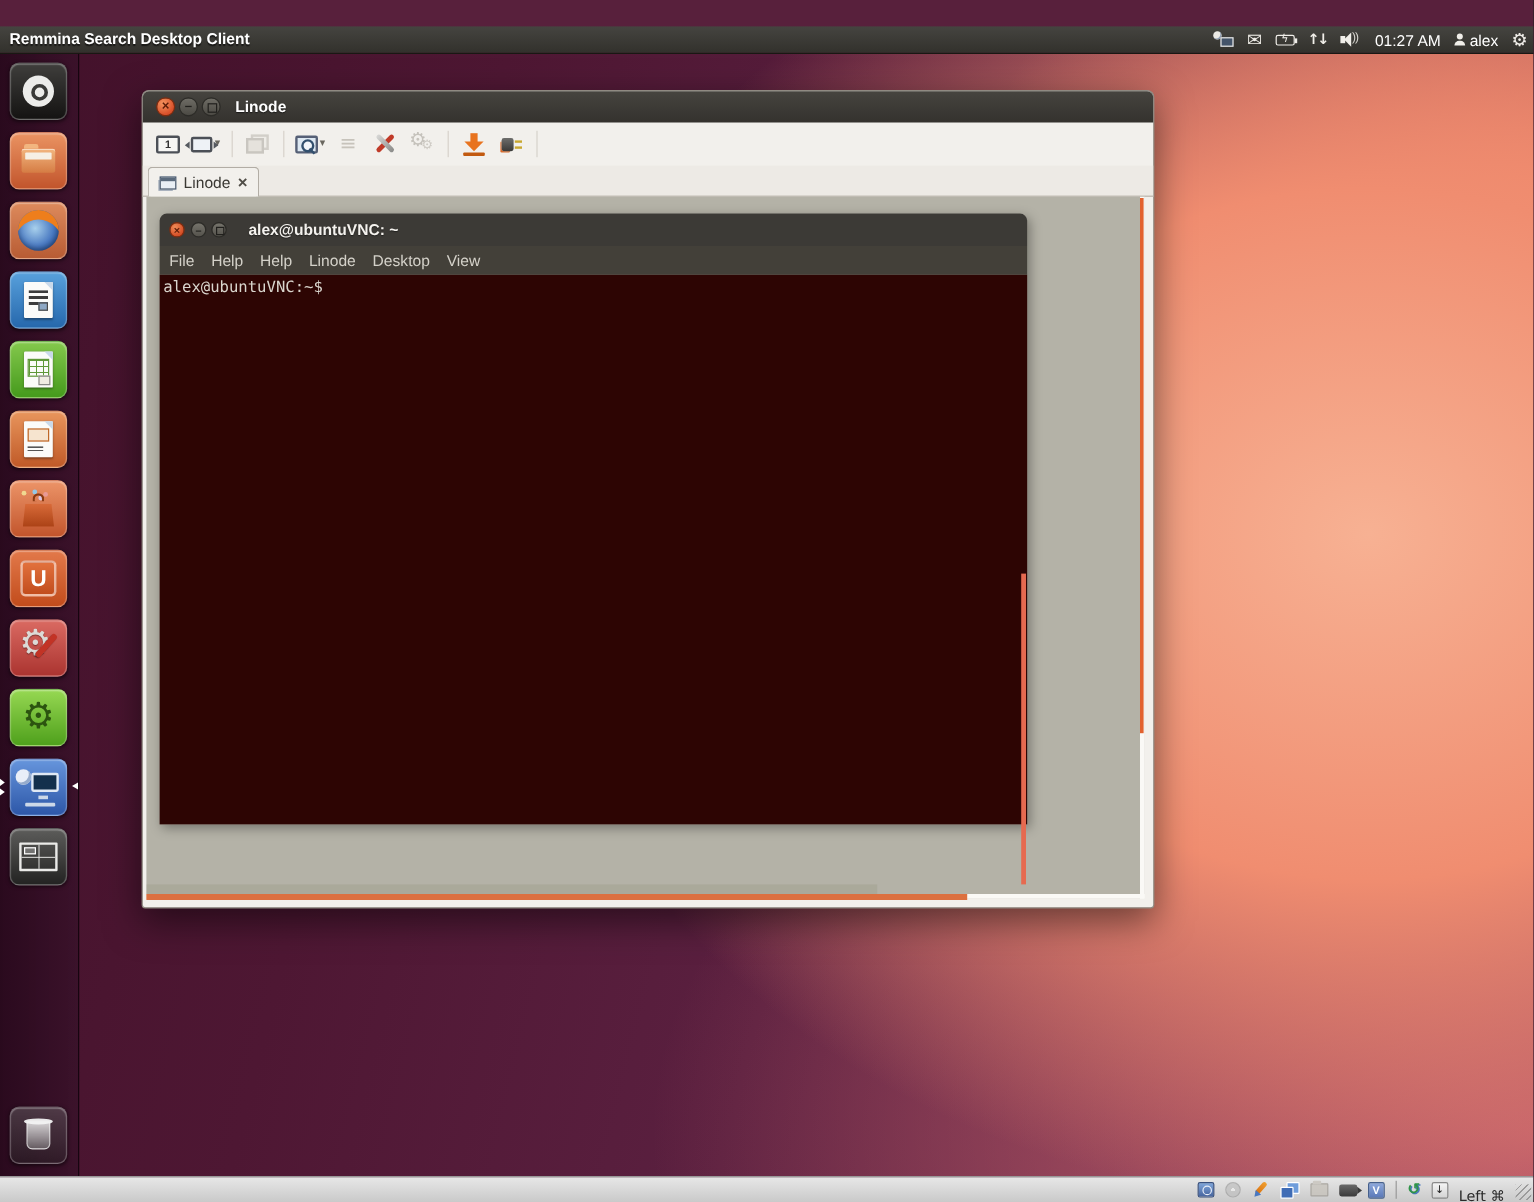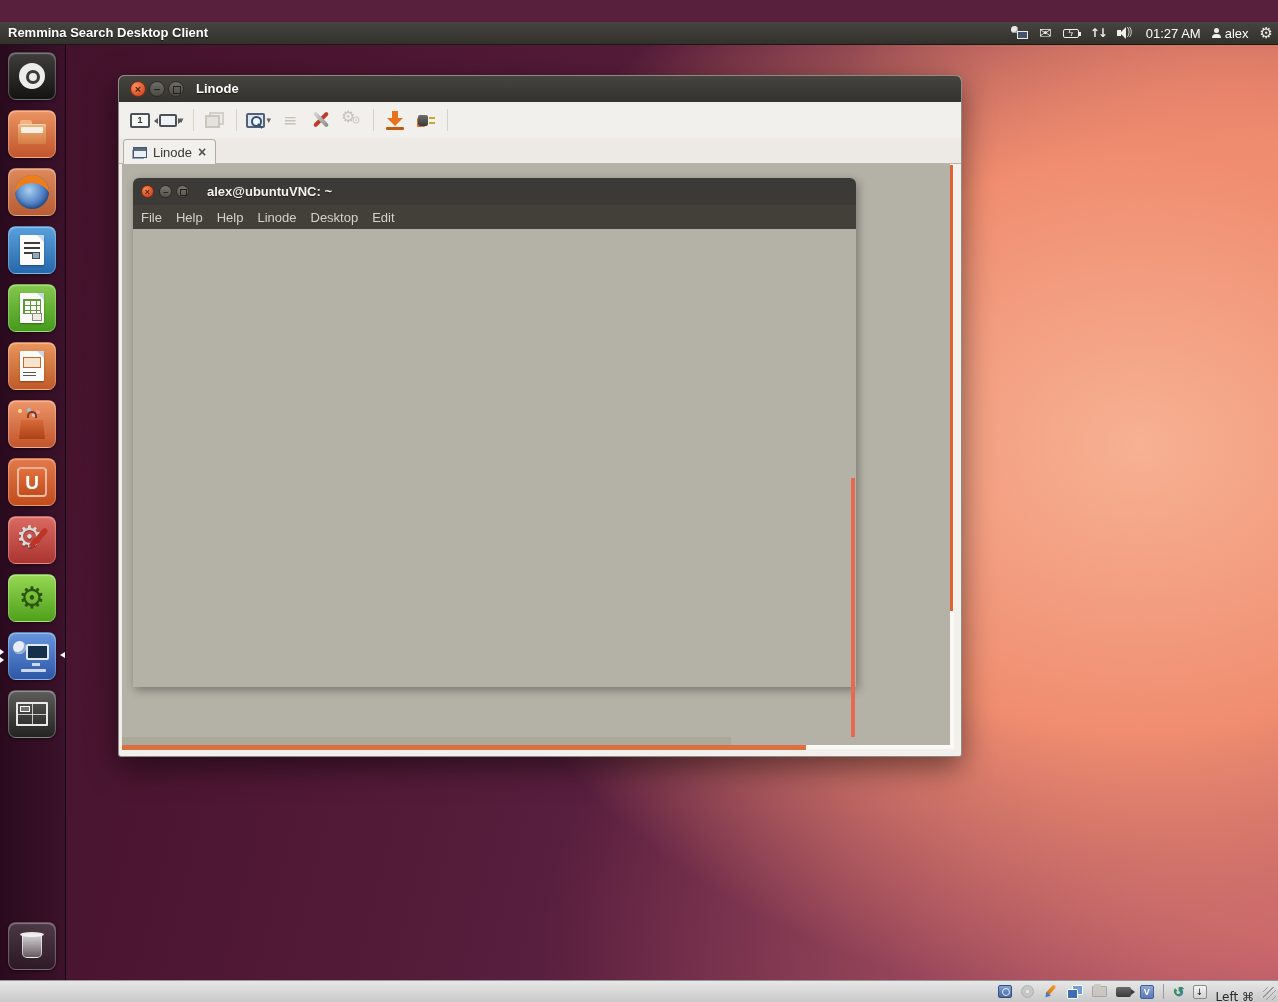--- a/index.html
+++ b/index.html
@@ -432,21 +432,24 @@
           <button class="twb mini">–</button>
           <button class="twb maxi"></button>
           <span class="term-title-text">alex@ubuntuVNC: ~</span>
         </div>
         <div class="term-menu">
           <span>File</span>
           <span>Help</span>
           <span>Help</span>
           <span>Linode</span>
           <span>Desktop</span>
-          <span>Edit</span>
+          <span>View</span>
+        </div>
+        <div class="term-body">
+          <span>alex@ubuntuVNC:~$</span>
         </div>
       </div>
     </div>
   </div>
 
   <div class="artifact a-salmon"></div>
   <div class="artifact a-right"></div>
   <div class="artifact a-band"></div>
   <div class="artifact a-bottom"></div>
 

